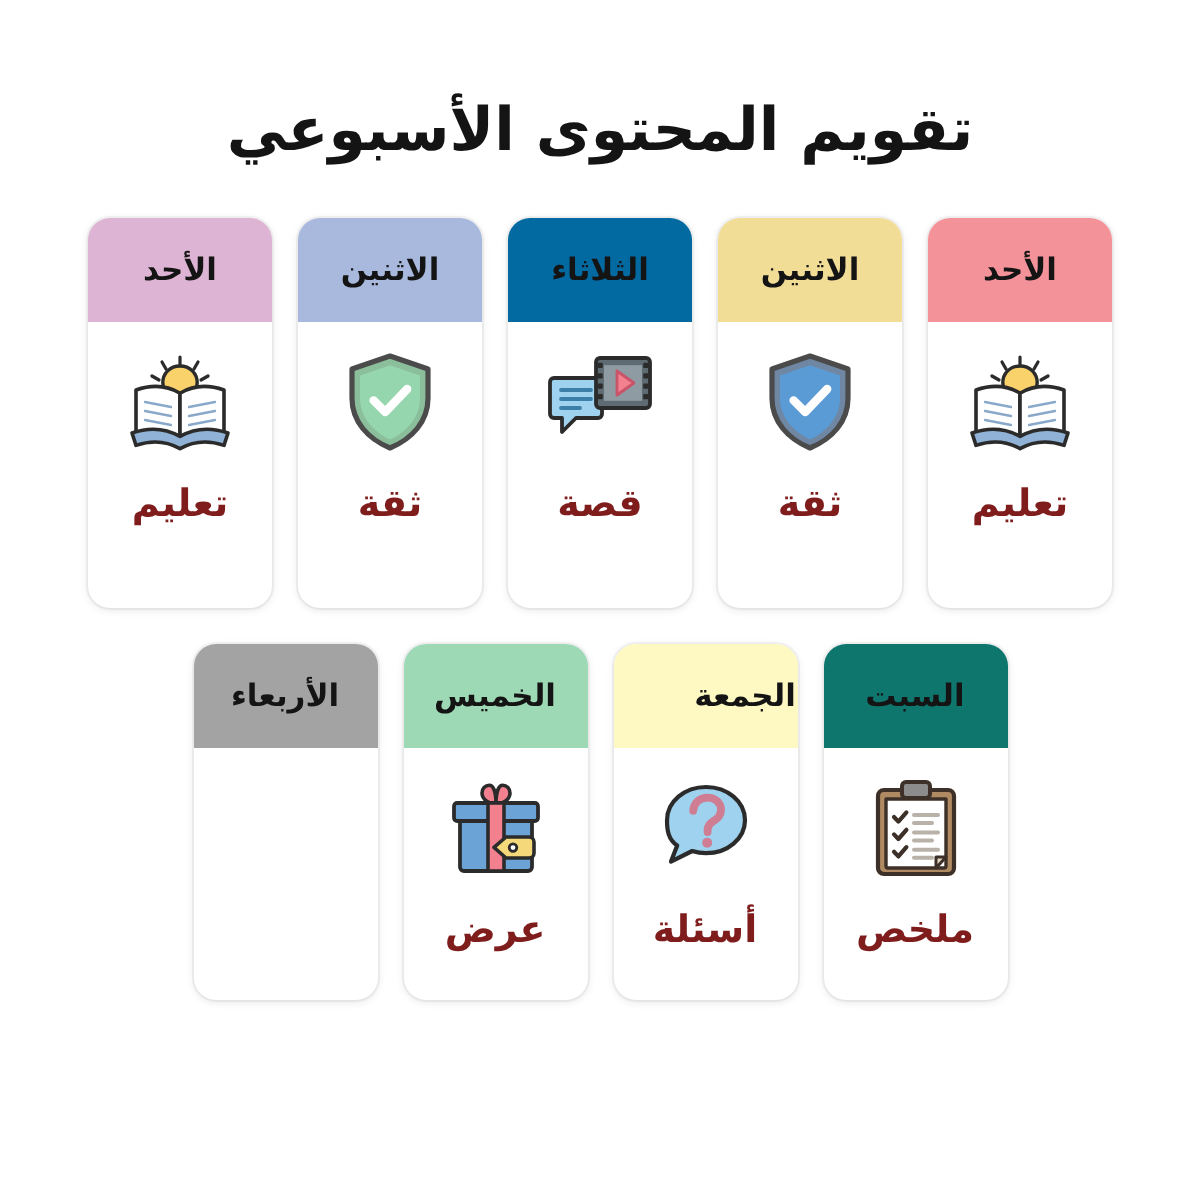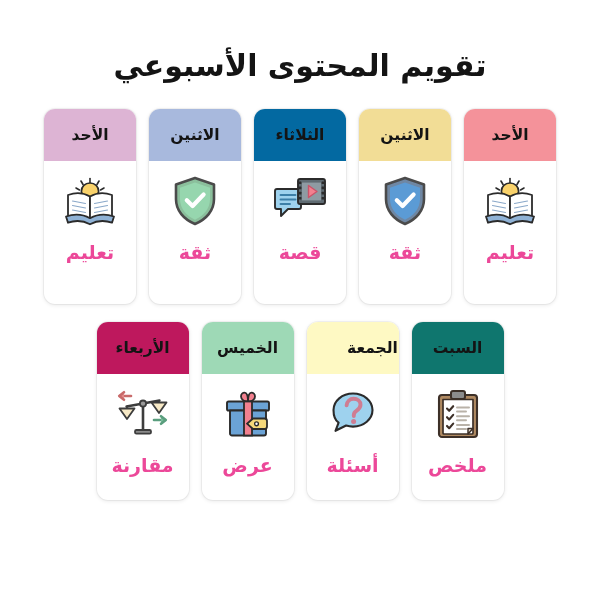--- a/index.html
+++ b/index.html
@@ -101,21 +101,21 @@
     align-items: center;
     justify-content: center;
   }
 
   .card-icon svg { display: block; }
 
   .card-label {
     margin-top: 14px;
     font-size: 19px;
     font-weight: 600;
-    color: #ec4899;
+    color: #7f1d1d;
     direction: rtl;
     text-align: center;
     line-height: 1.25;
   }
 </style>
 </head>
 <body style="background: rgb(255, 255, 255);">
 
 <div id="infographic">
 
@@ -245,45 +245,22 @@
       </g>
       <path d="M2 40.5c8-2.8 16-2.8 24 1.7 8-4.5 16-4.5 24-1.7l-2 6.2c-7.4-2.6-14.8-2.4-22 1.6-7.2-4-14.6-4.2-22-1.6z" fill="#8fb2d6" stroke="#2b2b2b" stroke-width="1.8" stroke-linejoin="round"></path>
     </svg>
           </div>
           <div class="card-label">تعليم</div>
         </div>
       </div>
     </div>
   <div class="row" id="row-2">
       <div class="card">
-        <div class="card-header" style="background: #be185d;">
+        <div class="card-header" style="background: #a3a3a3;">
           <span>الأربعاء</span>
-        </div>
-        <div class="card-body">
-          <div class="card-icon">
-    <svg width="54" height="48" viewBox="0 0 54 48">
-      <g stroke="#c96b6b" stroke-width="2.6" stroke-linecap="round" stroke-linejoin="round" fill="none">
-        <line x1="15" y1="6" x2="4" y2="6"></line>
-        <path d="M8 2.2 3.2 6 8 9.8" fill="#e58b8b" stroke="#c96b6b"></path>
-      </g>
-      <g stroke="#5a9e7e" stroke-width="2.6" stroke-linecap="round" stroke-linejoin="round" fill="none">
-        <line x1="38" y1="30" x2="49" y2="30"></line>
-        <path d="M45 26.2 49.8 30 45 33.8" fill="#79bb9a" stroke="#5a9e7e"></path>
-      </g>
-      <line x1="27" y1="13" x2="27" y2="41" stroke="#3d3d3d" stroke-width="2.6" stroke-linecap="round"></line>
-      <line x1="10.5" y1="16.5" x2="43.5" y2="10.5" stroke="#3d3d3d" stroke-width="2.4" stroke-linecap="round"></line>
-      <circle cx="27" cy="13.6" r="3.1" fill="#9a9a9a" stroke="#3d3d3d" stroke-width="1.8"></circle>
-      <path d="M3.5 18.5h15L11 29z" fill="#f7e9c6" stroke="#3d3d3d" stroke-width="1.8" stroke-linejoin="round"></path>
-      <path d="M35.5 12.5h15L43 23z" fill="#f7e9c6" stroke="#3d3d3d" stroke-width="1.8" stroke-linejoin="round"></path>
-      <line x1="11" y1="16.8" x2="11" y2="18.5" stroke="#3d3d3d" stroke-width="1.6"></line>
-      <line x1="43" y1="11" x2="43" y2="12.5" stroke="#3d3d3d" stroke-width="1.6"></line>
-      <rect x="19" y="40" width="16" height="3.6" rx="1.4" fill="#8b8b8b" stroke="#3d3d3d" stroke-width="1.8"></rect>
-    </svg>
-          </div>
-          <div class="card-label">مقارنة</div>
         </div>
       </div>
       <div class="card">
         <div class="card-header" style="background: rgb(158, 217, 182); justify-content: center;">
           <span>الخميس</span>
         </div>
         <div class="card-body">
           <div class="card-icon">
     <svg width="50" height="48" viewBox="0 0 50 48">
       <path d="M25 12C22 12 18 10 18 6.5 18 4 19.8 2.6 21.6 2.6 24 2.6 25 6.8 25 12z" fill="#f2808f" stroke="#2b2b2b" stroke-width="1.8" stroke-linejoin="round"></path>

